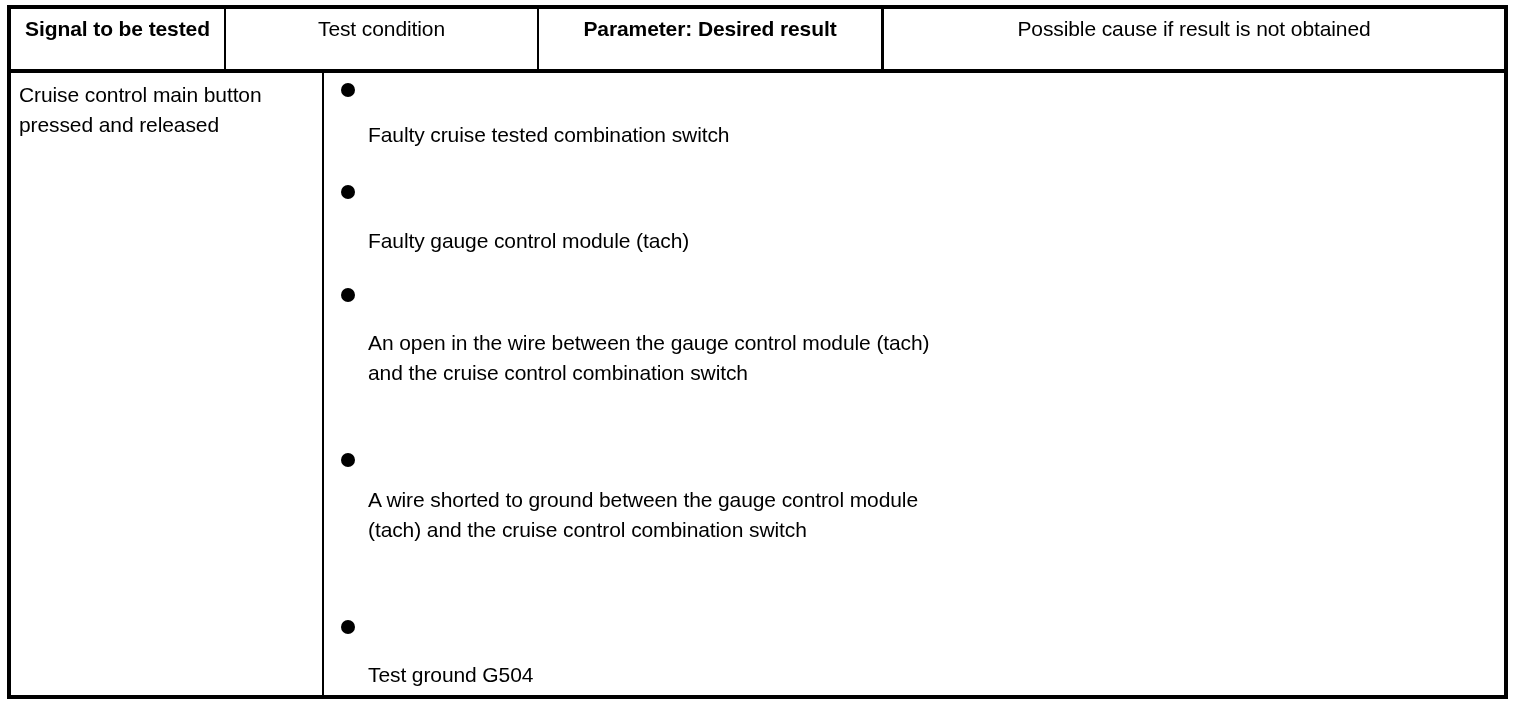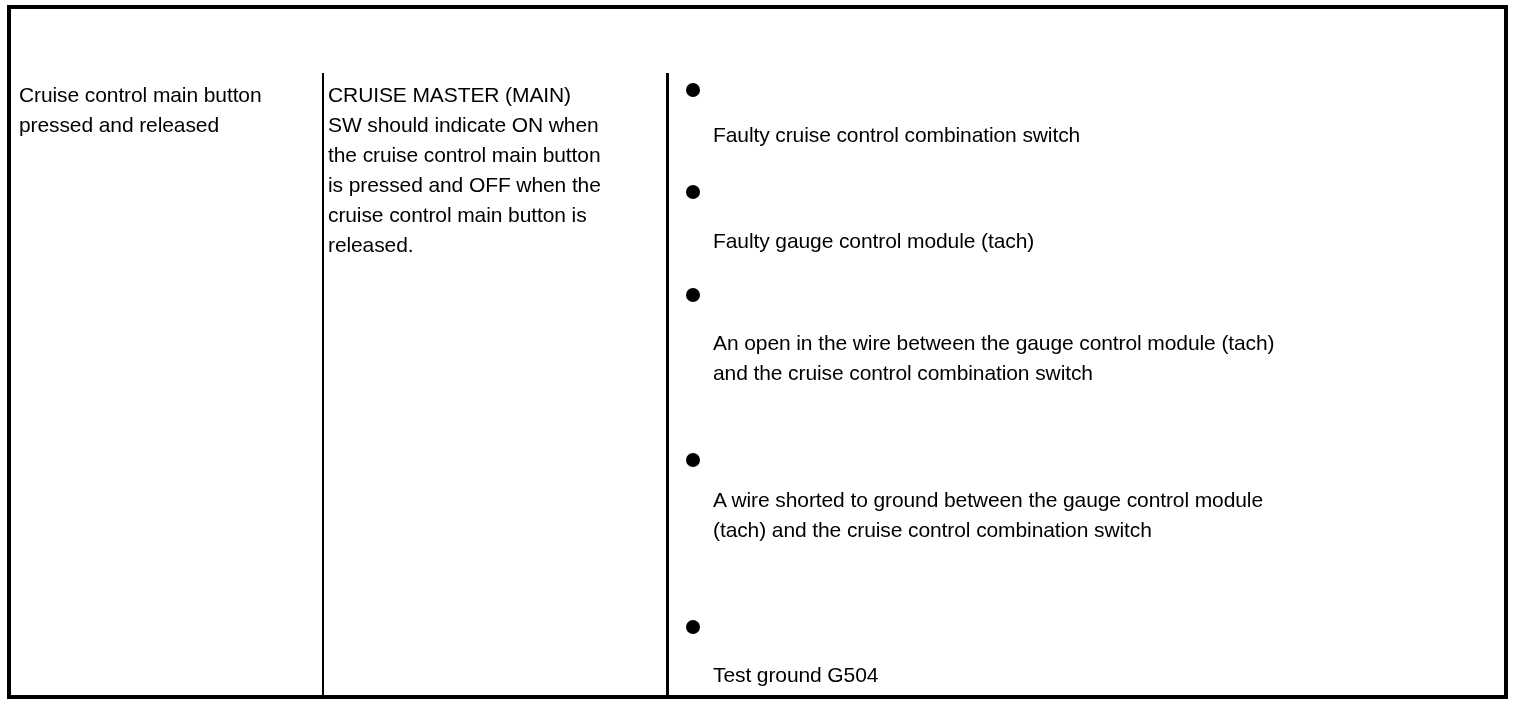--- a/index.html
+++ b/index.html
@@ -128,43 +128,41 @@
   }
 </style>
 </head>
 <body>
 
 <div class="page">
 
   <div class="diag-table">
     <div class="table-inner">
 
+      <div class="header-row">
+        <div class="hcell hcell-1 b">Signal to be tested</div>
+        <div class="hcell hcell-2">Test condition</div>
+        <div class="hcell hcell-3 b">Parameter: Desired result</div>
+        <div class="hcell hcell-4">Possible cause if result is not obtained</div>
+      </div>
 
       <div class="body-row">
 
 
         <div class="bcell bcell-2">
           <div class="celltext">Cruise control main button
 pressed and released</div>
         </div>
 
-        <div class="bcell bcell-3">
-          <div class="celltext">CRUISE MASTER (MAIN)
-SW should indicate ON when
-the cruise control main button
-is pressed and OFF when the
-cruise control main button is
-released.</div>
-        </div>
 
         <div class="bcell bcell-4">
           <ul class="cause-list" id="cause-list">
               <li class="cause-item">
                 <span class="bullet-mark" style="top: 10px;"></span>
-                <span class="cause-text" style="top: 47px;">Faulty cruise control combination switch</span>
+                <span class="cause-text" style="top: 47px;">Faulty cruise tested combination switch</span>
               </li>
               <li class="cause-item">
                 <span class="bullet-mark" style="top: 112px;"></span>
                 <span class="cause-text" style="top: 153px;">Faulty gauge control module (tach)</span>
               </li>
               <li class="cause-item">
                 <span class="bullet-mark" style="top: 215px;"></span>
                 <span class="cause-text" style="top: 255px;">An open in the wire between the gauge control module (tach) and the cruise control combination switch</span>
               </li>
               <li class="cause-item">

